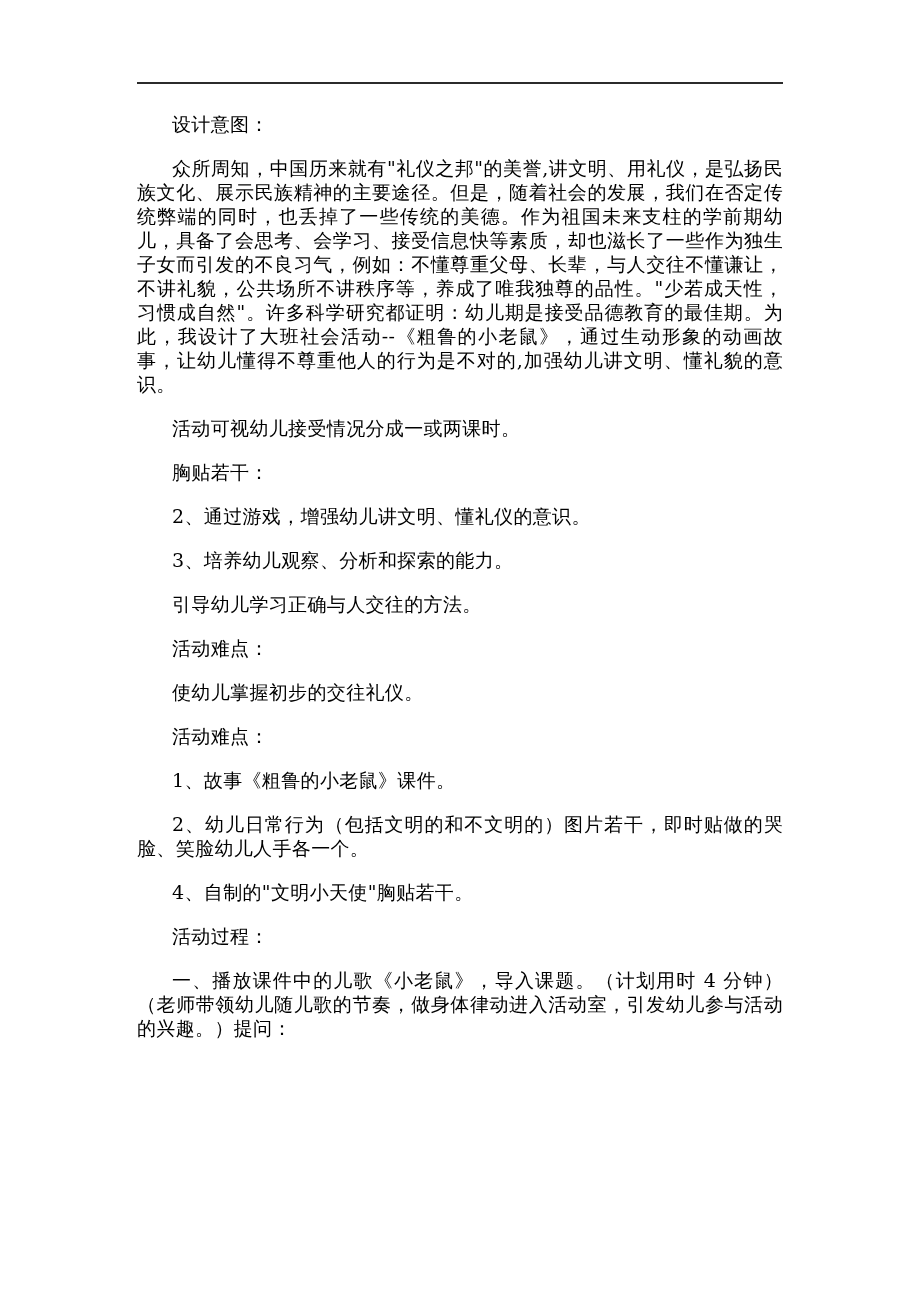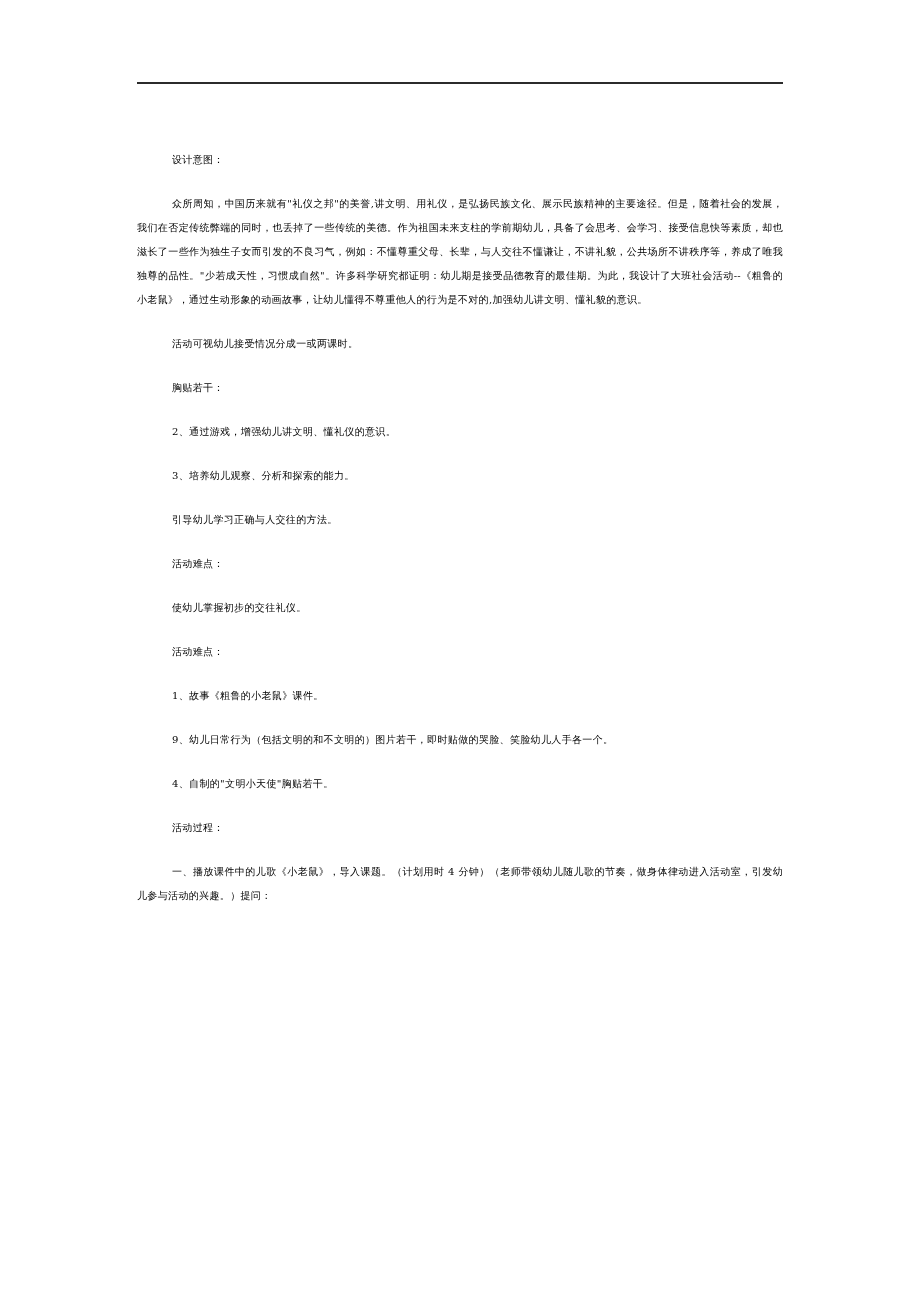--- a/index.html
+++ b/index.html
@@ -27,24 +27,23 @@
       top: 82px;
       width: 646px;
       height: 0;
       border-top: 2px solid #2b2b2b;
     }
     .content {
       position: absolute;
       left: 0;
       top: 112px;
       width: 646px;
-      font-size: 10px;
+      font-size: 19px;
       line-height: 24px;
       letter-spacing: 0.35px;
-      margin-top: 36px;
     }
     .para {
       margin: 0 0 20px 0;
       text-indent: 35px;
       text-align: justify;
       word-break: break-all;
     }
   </style>
 </head>
 <body>
@@ -57,18 +56,18 @@
     <p class="para">众所周知，中国历来就有"礼仪之邦"的美誉,讲文明、用礼仪，是弘扬民族文化、展示民族精神的主要途径。但是，随着社会的发展，我们在否定传统弊端的同时，也丢掉了一些传统的美德。作为祖国未来支柱的学前期幼儿，具备了会思考、会学习、接受信息快等素质，却也滋长了一些作为独生子女而引发的不良习气，例如：不懂尊重父母、长辈，与人交往不懂谦让，不讲礼貌，公共场所不讲秩序等，养成了唯我独尊的品性。"少若成天性，习惯成自然"。许多科学研究都证明：幼儿期是接受品德教育的最佳期。为此，我设计了大班社会活动--《粗鲁的小老鼠》，通过生动形象的动画故事，让幼儿懂得不尊重他人的行为是不对的,加强幼儿讲文明、懂礼貌的意识。</p>
     <p class="para">活动可视幼儿接受情况分成一或两课时。</p>
     <p class="para">胸贴若干：</p>
     <p class="para">2、通过游戏，增强幼儿讲文明、懂礼仪的意识。</p>
     <p class="para">3、培养幼儿观察、分析和探索的能力。</p>
     <p class="para">引导幼儿学习正确与人交往的方法。</p>
     <p class="para">活动难点：</p>
     <p class="para">使幼儿掌握初步的交往礼仪。</p>
     <p class="para">活动难点：</p>
     <p class="para">1、故事《粗鲁的小老鼠》课件。</p>
-    <p class="para">9、幼儿日常行为（包括文明的和不文明的）图片若干，即时贴做的哭脸、笑脸幼儿人手各一个。</p>
+    <p class="para">2、幼儿日常行为（包括文明的和不文明的）图片若干，即时贴做的哭脸、笑脸幼儿人手各一个。</p>
     <p class="para">4、自制的"文明小天使"胸贴若干。</p>
     <p class="para">活动过程：</p>
     <p class="para">一、播放课件中的儿歌《小老鼠》，导入课题。（计划用时 4 分钟）（老师带领幼儿随儿歌的节奏，做身体律动进入活动室，引发幼儿参与活动的兴趣。）提问：</p>
   </div>
 </div>
 
 </body></html>

